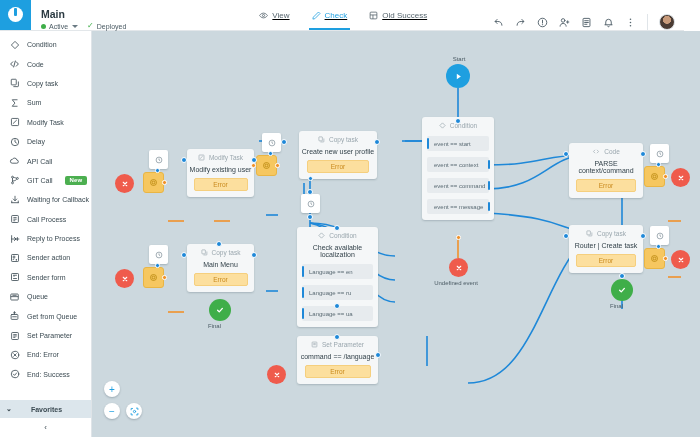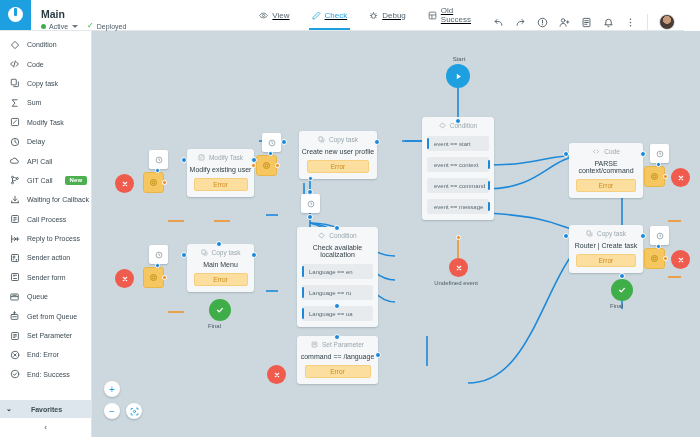--- a/index.html
+++ b/index.html
@@ -207,29 +207,20 @@
         </span>
         <span>View</span>
       </div>
       <div class="nav-tab active">
         <span>
           <svg width="9" height="9" viewBox="0 0 16 16" fill="none" stroke="#1e9fe0" stroke-width="1.4">
             <path d="M11.5 1.8l2.7 2.7L5 13.7 1.6 14.4l.7-3.4z"></path>
           </svg>
         </span>
         <span>Check</span>
-      </div>
-      <div class="nav-tab">
-        <span>
-          <svg width="9" height="9" viewBox="0 0 16 16" fill="none" stroke="#55646d" stroke-width="1.4">
-            <rect x="4.5" y="5" width="7" height="8" rx="3.5"></rect>
-              <path d="M8 2v3M4.5 8H1.5M14.5 8h-3M3 4l2 2M13 4l-2 2M3 12l2-2M13 12l-2-2"></path>
-          </svg>
-        </span>
-        <span>Debug</span>
       </div>
       <div class="nav-tab">
         <span>
           <svg width="9" height="9" viewBox="0 0 16 16" fill="none" stroke="#55646d" stroke-width="1.4">
             <rect x="2" y="2" width="12" height="12" rx="1.5"></rect>
               <path d="M2 7h12M7 7v7"></path>
           </svg>
         </span>
         <span>Old Success</span>
       </div>

